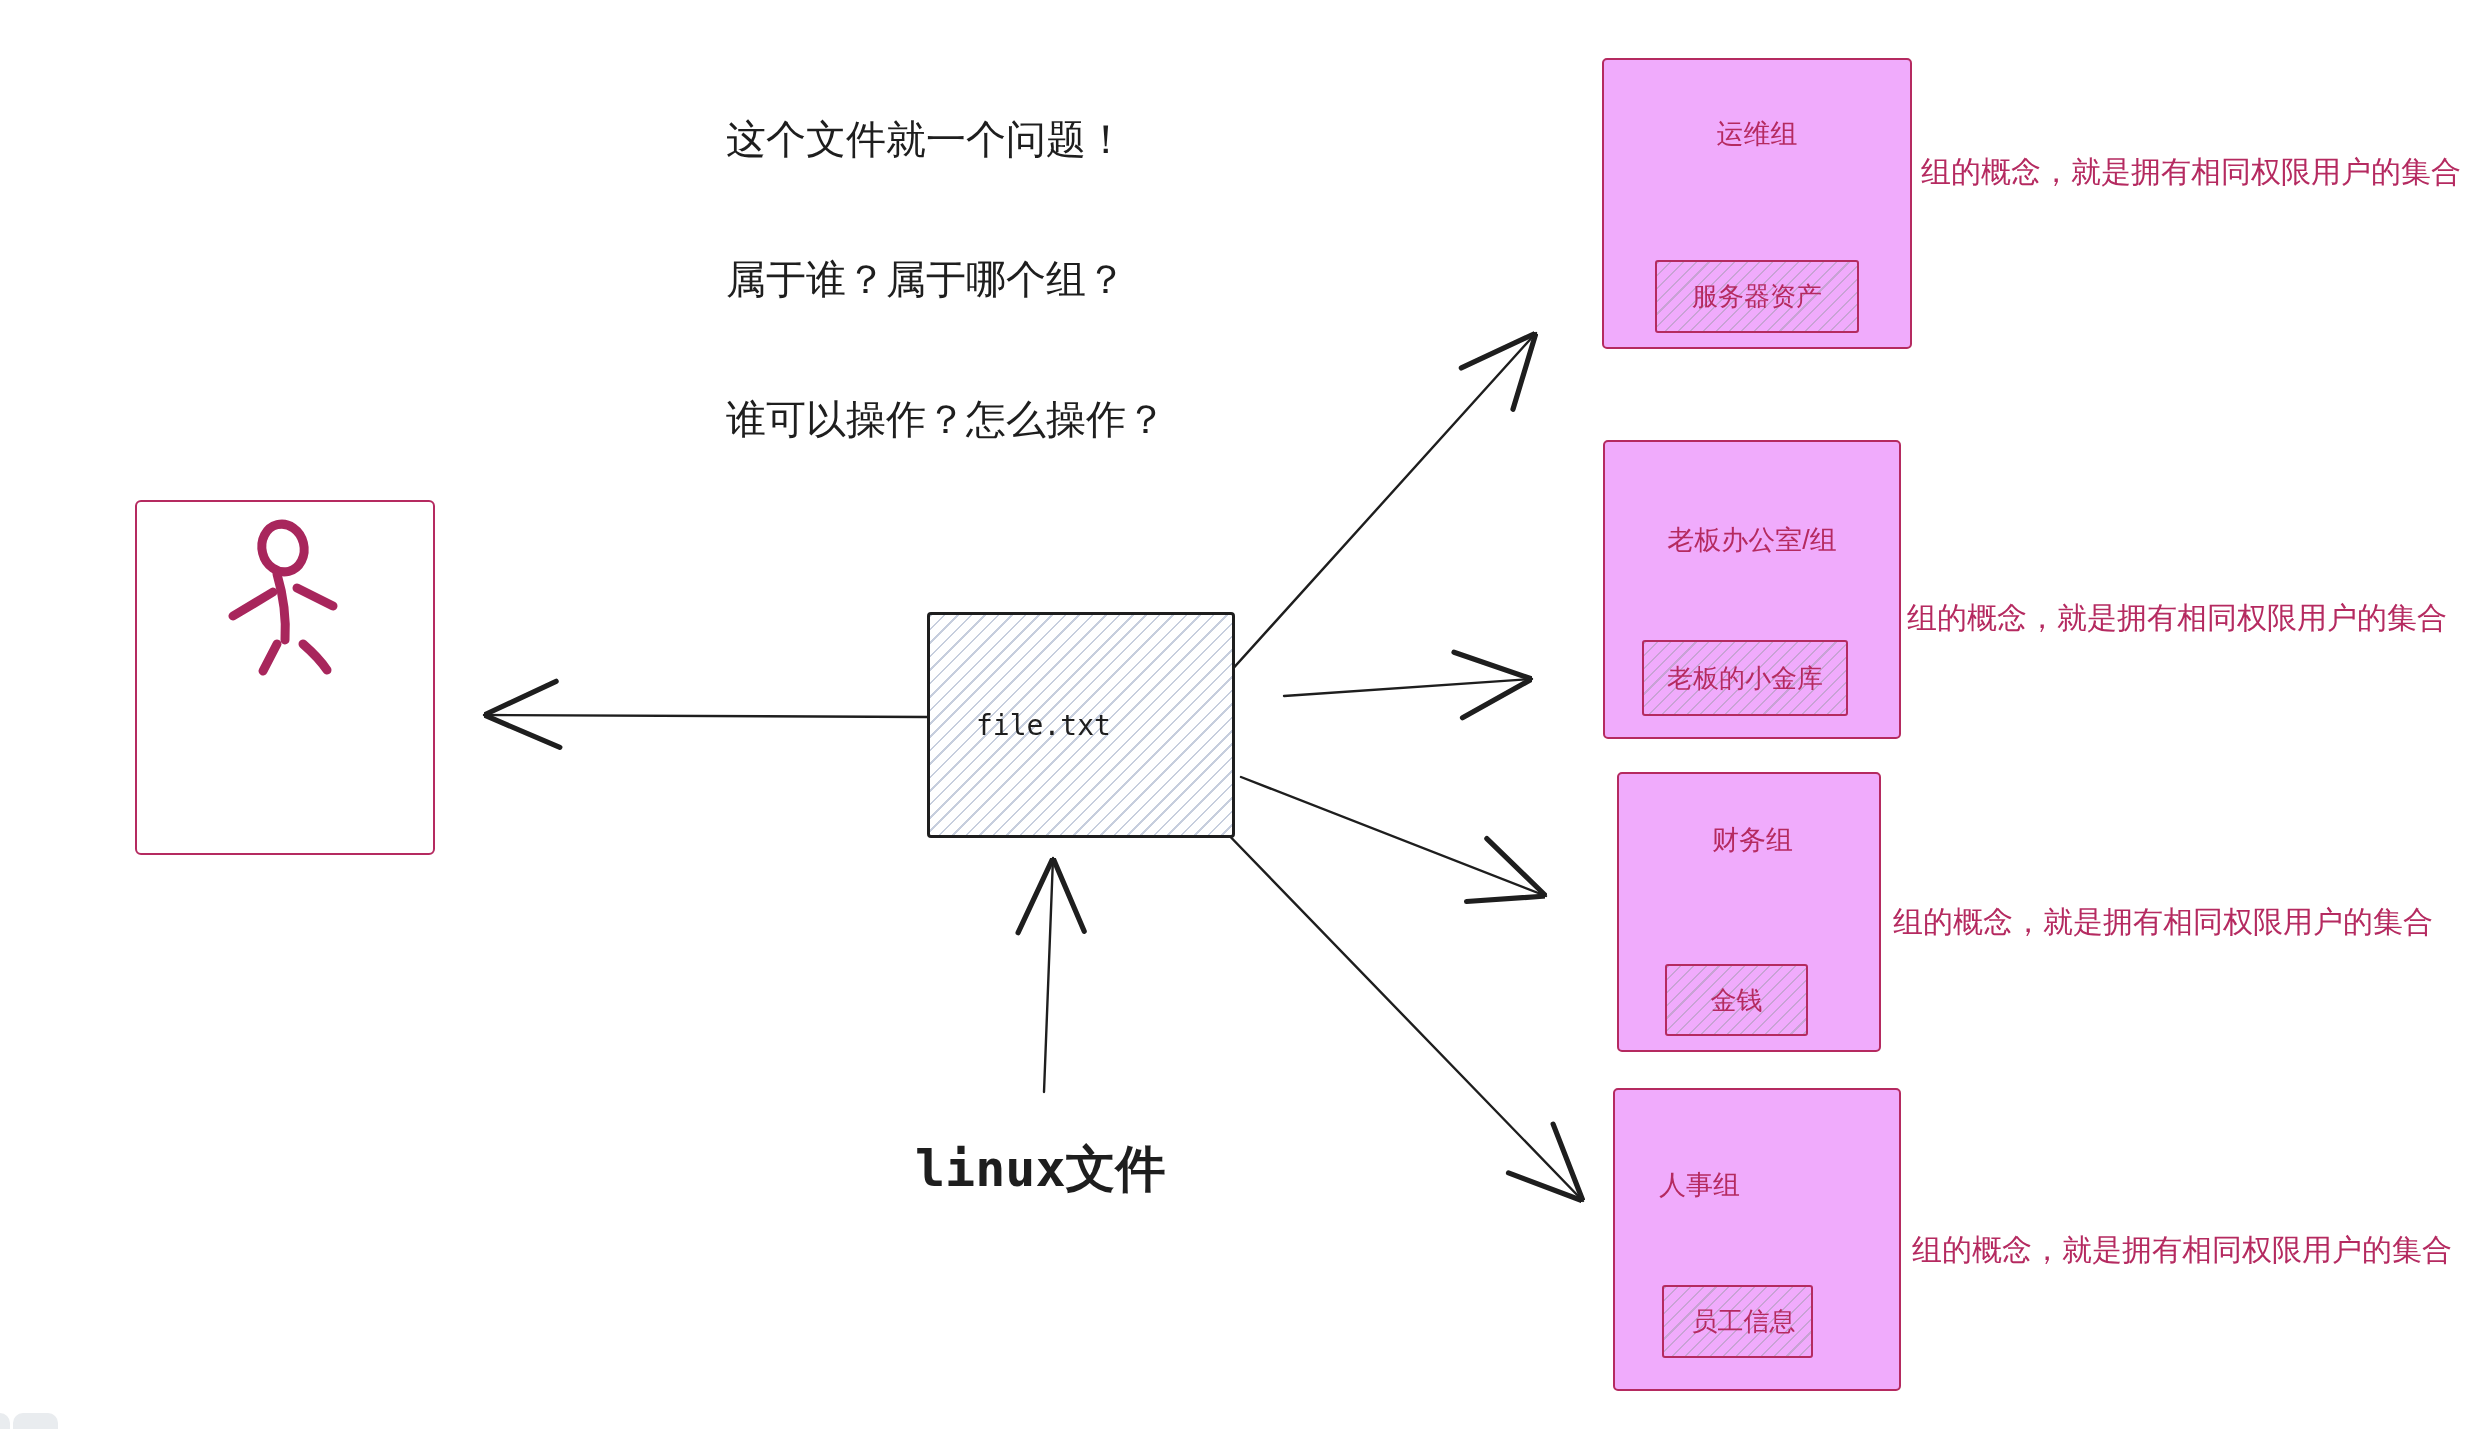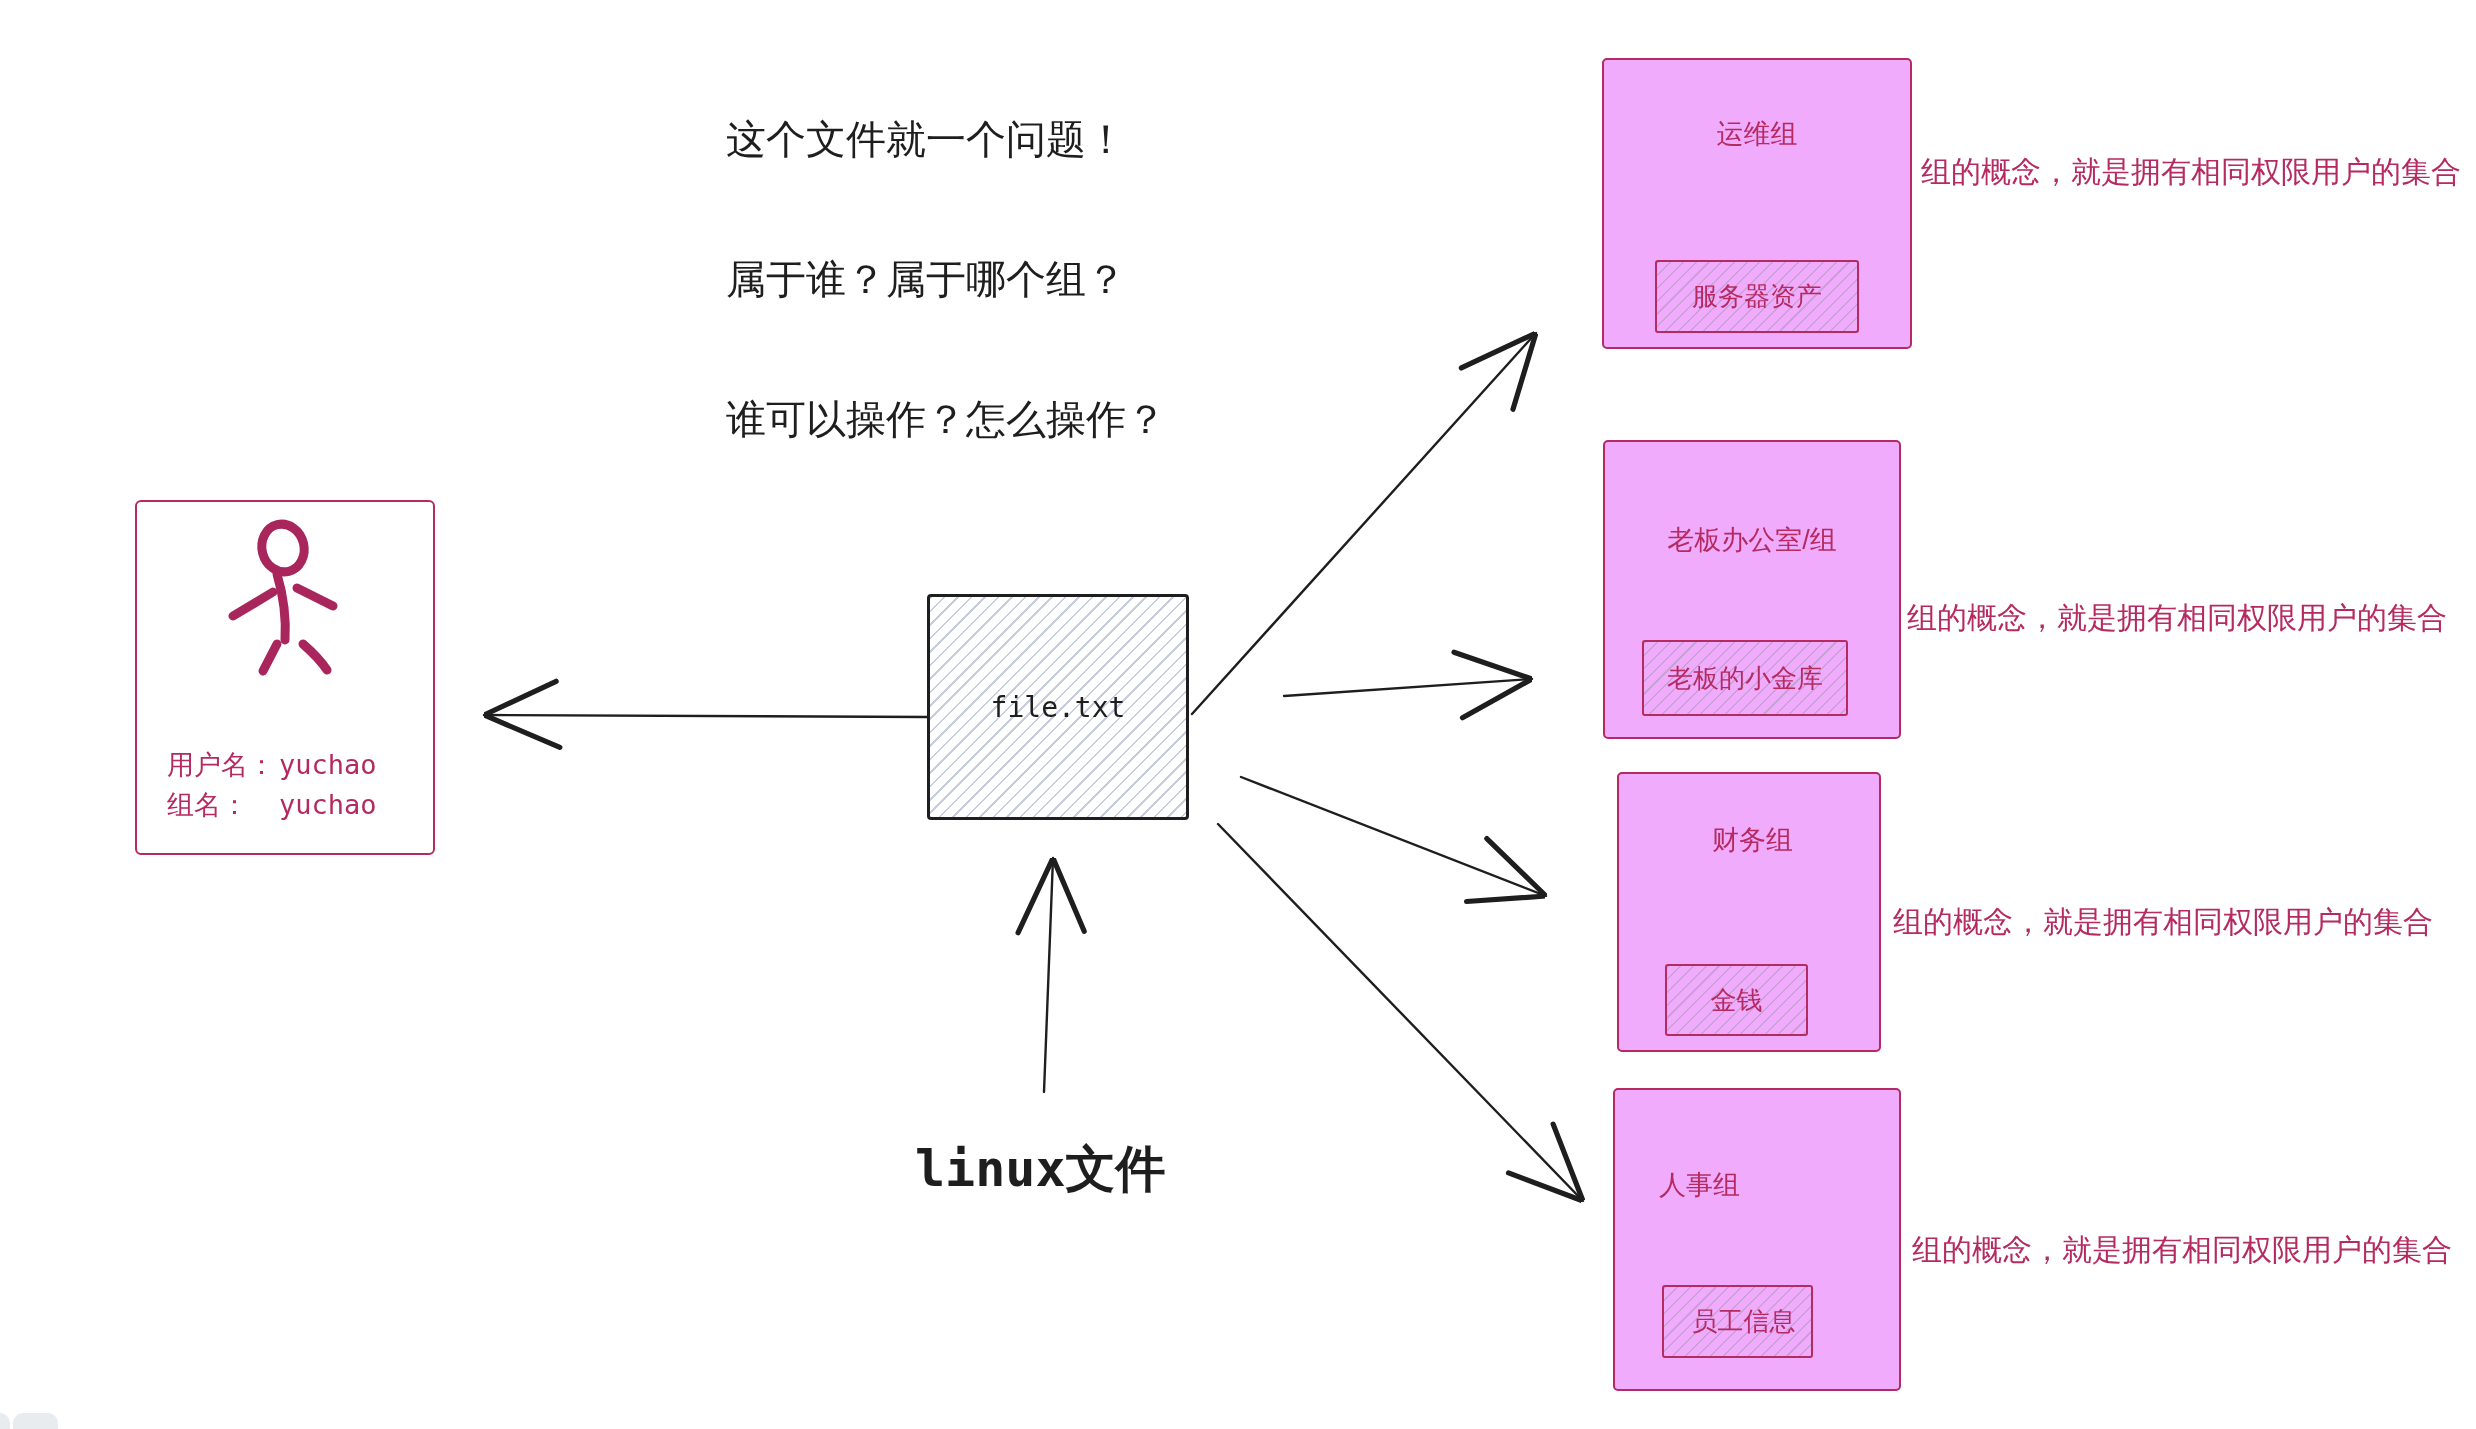--- a/index.html
+++ b/index.html
@@ -15,25 +15,25 @@
 
   
   .user-card{position:absolute; left:135px; top:500px; width:296px; height:351px;
     border:2.5px solid #b52a60; border-radius:6px; background:#fff;}
   .figure{position:absolute; left:72px; top:14px;}
   .u-rows{position:absolute; left:30px; top:243px; color:#b52a60; font-size:27px; line-height:39px; white-space:nowrap;}
   .u-row .lbl{display:inline-block; min-width:112px;}
   .u-row .val{font-family:"DejaVu Sans Mono","Liberation Mono",monospace; font-size:27px;}
 
   
-  .file-box{position:absolute; left:927px; top:594px; width:256px; height:220px;
+  .file-box{position:absolute; left:927px; top:612px; width:256px; height:220px;
     border:3px solid #1e1e1e; border-radius:4px;
     background-color:#fff;
     background-image:repeating-linear-gradient(135deg, rgba(152,166,194,0.55) 0 1.8px, transparent 1.8px 9.5px);
-    display:flex; align-items:center; justify-content:center;}
+    display:flex; align-items:center; padding-left:46px;}
   .file-box .flabel{font-family:"DejaVu Sans Mono","Liberation Mono",monospace; font-size:28px; color:#1e1e1e;}
 
   .caption{position:absolute; left:915px; top:1136px; color:#1e1e1e;
     font-family:"DejaVu Sans Mono","Liberation Mono",monospace; font-size:50px; font-weight:700; white-space:nowrap;}
 
   
   .gbox{position:absolute; border:2.5px solid #b52a60; border-radius:5px; color:#b52a60; background:#f0abfc;}
   .g1{left:1602px; top:58px;  width:306px; height:287px;}
   .g2{left:1603px; top:440px; width:294px; height:295px;}
   .g3{left:1617px; top:772px; width:260px; height:276px;}
@@ -92,28 +92,20 @@
     <svg class="figure" width="150" height="165" viewBox="0 0 150 165">
       <g stroke="#a8265c" stroke-width="9" stroke-linecap="round" fill="none">
         <ellipse cx="74" cy="32" rx="21" ry="24" transform="rotate(-14 74 32)"></ellipse>
         <path d="M 68 58 Q 78 92 76 124"></path>
         <path d="M 24 100 L 64 76"></path>
         <path d="M 88 72 L 124 90"></path>
         <path d="M 54 155 L 68 128"></path>
         <path d="M 94 128 Q 110 142 118 154"></path>
       </g>
     </svg>
-    <div class="u-rows">
-      <div class="u-row">
-        <span class="lbl">用户名：</span><span class="val">yuchao</span>
-      </div>
-      <div class="u-row">
-        <span class="lbl">组名：</span><span class="val">yuchao</span>
-      </div>
-    </div>
   </div>
 
   <div class="file-box">
     <span class="flabel">file.txt</span>
   </div>
   <div class="caption">linux文件</div>
 
   <div class="gbox g1">
     <div class="gtitle">运维组</div>
     <div class="gasset">服务器资产</div>

